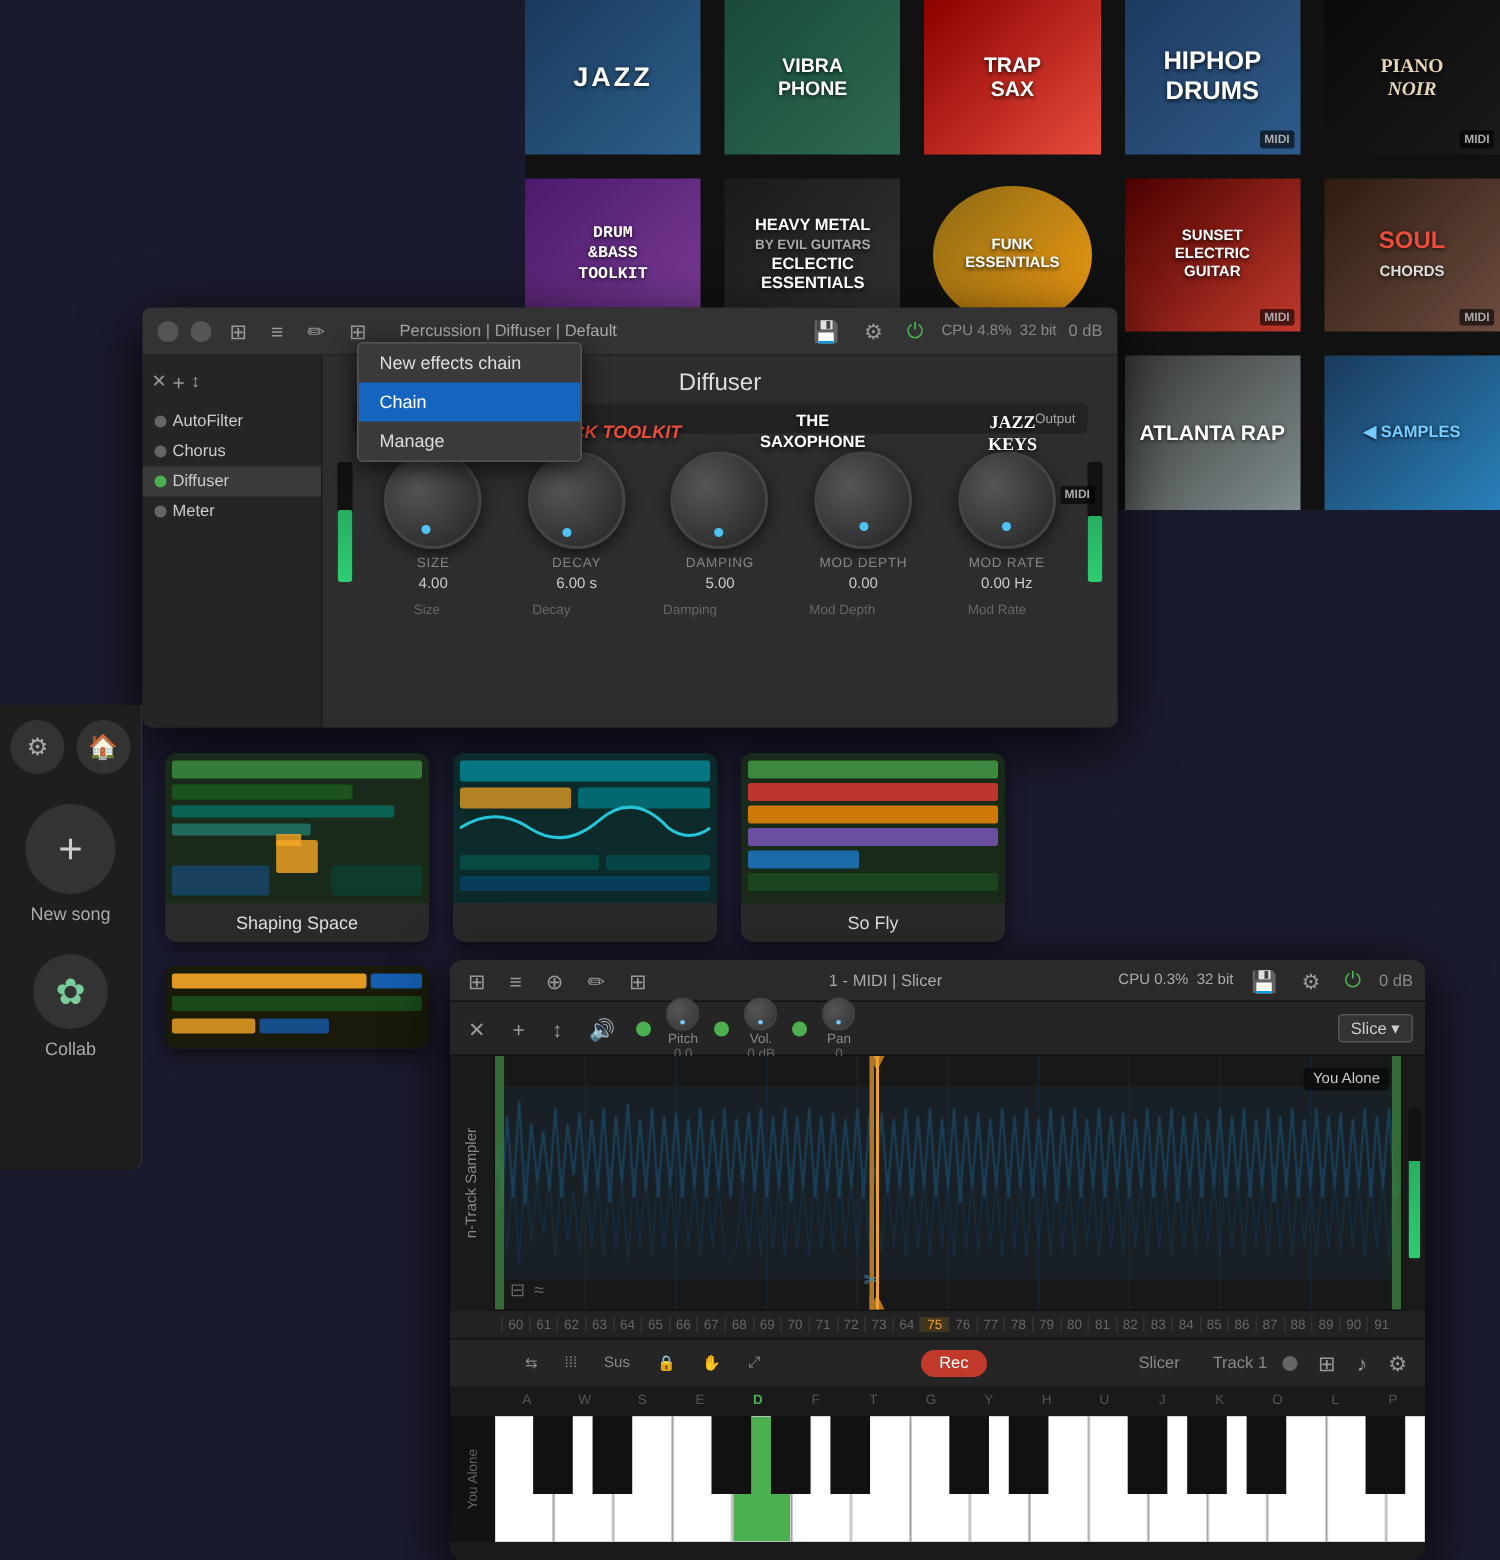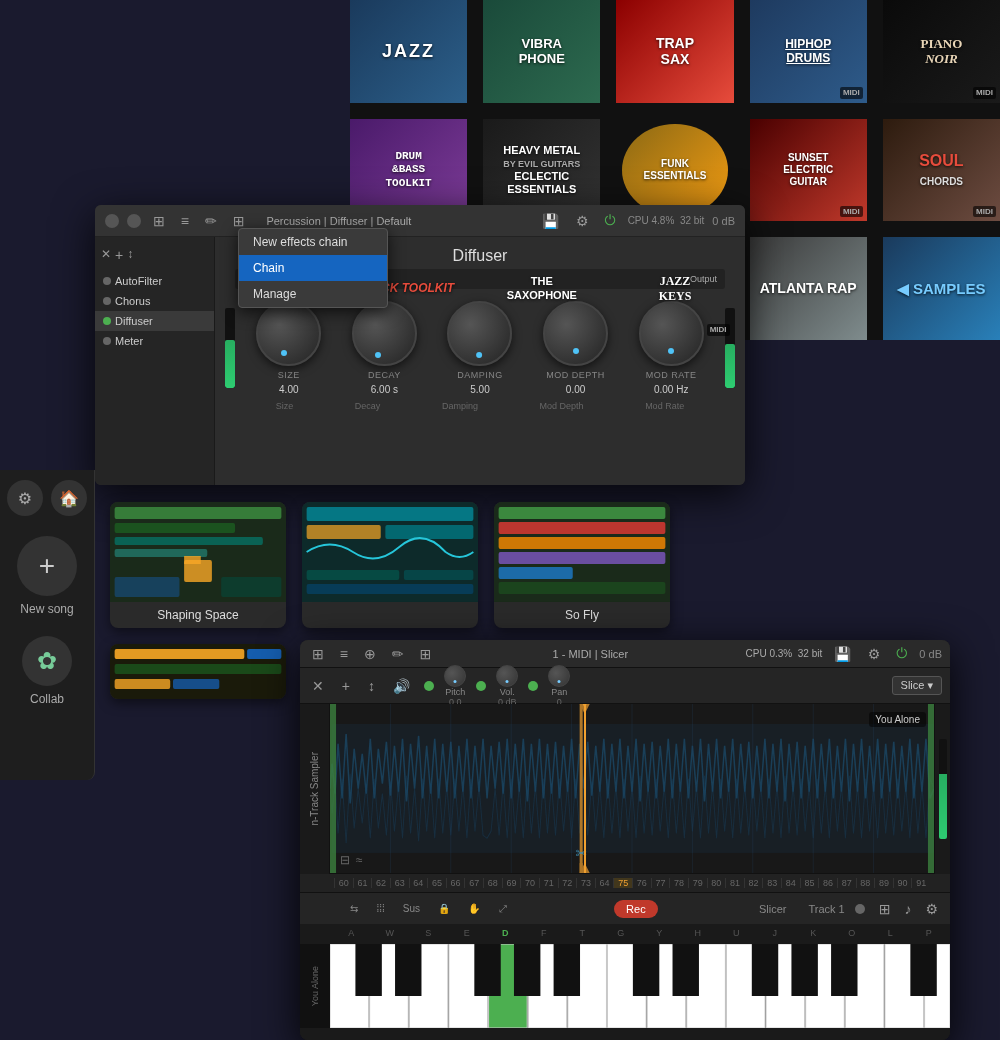--- a/index.html
+++ b/index.html
@@ -511,21 +511,21 @@
   <div class="pack-tile" style="background: linear-gradient(135deg, #1a3a5c, #2c5f8a);">
     <div class="label" style="font-size:18px; font-weight:900; letter-spacing:2px;">JAZZ</div>
   </div>
   <div class="pack-tile" style="background: linear-gradient(135deg, #1a4a3a, #2d6a4f);">
     <div class="label" style="font-size:13px;">VIBRA<br>PHONE</div>
   </div>
   <div class="pack-tile" style="background: linear-gradient(135deg, #8b0000, #e74c3c);">
     <div class="label" style="font-size:14px;">TRAP<br>SAX</div>
   </div>
   <div class="pack-tile" style="background: linear-gradient(135deg, #1e3a5f, #2e5b8a);">
-    <div class="label" style="font-size:12px;text-decoration:underline;">HIPHOP<br>DRUMS</div>
+    <div class="label" style="font-size:17px;">HIPHOP<br>DRUMS</div>
     <div class="pack-midi-badge">MIDI</div>
   </div>
   <div class="pack-tile" style="background: linear-gradient(135deg, #0a0a0a, #1a1a1a);">
     <div class="label" style="font-family: serif; font-size:13px; color:#e8d5b7;">Piano<br><em>Noir</em></div>
     <div class="pack-midi-badge">MIDI</div>
   </div>
 
   <div class="pack-tile" style="background: linear-gradient(135deg, #4a1a6a, #7d3c98);">
     <div class="label" style="font-size:11px;font-family:Liberation Mono, monospace;">Drum<br>&amp;Bass<br>Toolkit</div>
   </div>
@@ -551,21 +551,21 @@
     <div class="label" style="font-size:11px;">The<br>Saxophone</div>
   </div>
   <div class="pack-tile" style="background: linear-gradient(135deg, #1a1a2a, #34495e);">
     <div class="label" style="font-size:12px; font-family:serif;">Jazz<br>Keys</div>
     <div class="pack-midi-badge">MIDI</div>
   </div>
   <div class="pack-tile" style="background: linear-gradient(135deg, #3a3a3a, #7f8c8d);">
     <div class="label" style="font-size:14px; font-weight:900;">ATLANTA RAP</div>
   </div>
   <div class="pack-tile" style="background: linear-gradient(135deg, #1a3a5c, #2980b9);">
-    <div class="label" style="font-size:15px; color:#7cf;">◀ SAMPLES</div>
+    <div class="label" style="font-size:11px; color:#7cf;">◀ SAMPLES</div>
   </div>
 </div>
 
 <div id="daw-window">
   <div id="daw-titlebar">
     <div class="daw-title-btn" style="background:#555;"></div>
     <div class="daw-title-btn" style="background:#555;"></div>
 
     <span class="icon-btn">⊞</span>
     <span class="icon-btn">≡</span>

